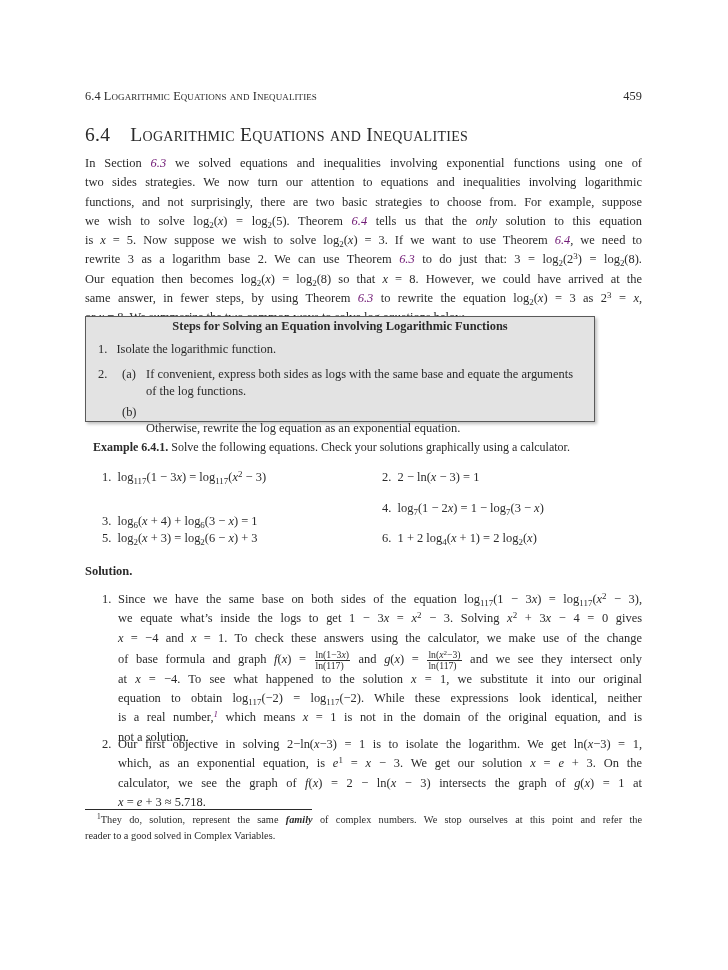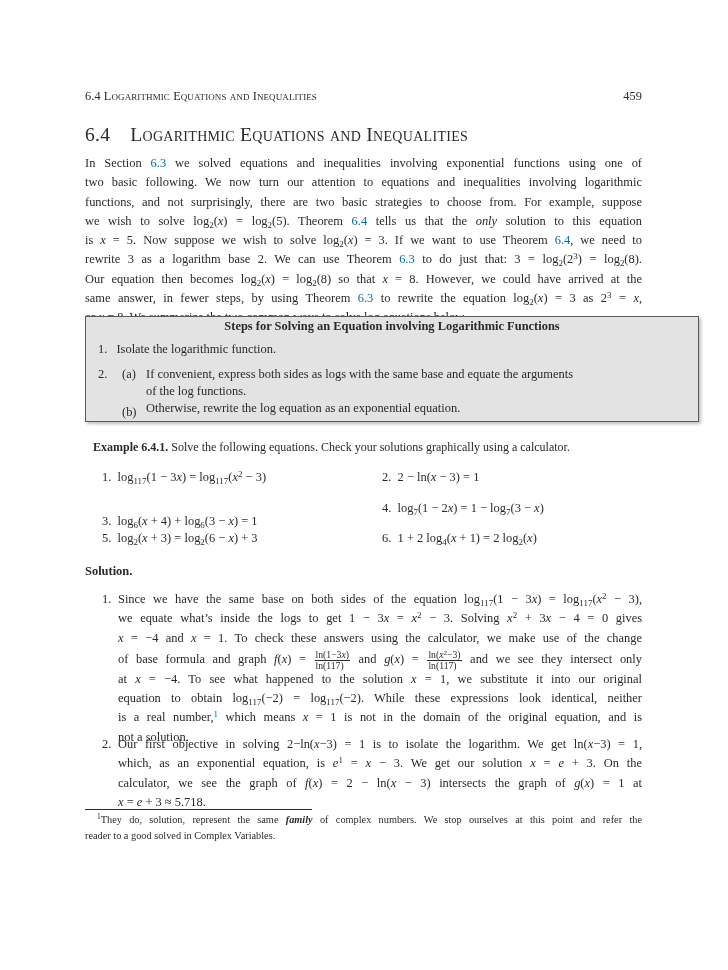--- a/index.html
+++ b/index.html
@@ -8,26 +8,26 @@
   .page { position: absolute; left: 85px; top: 0; width: 557px; }
   .running-head { position: absolute; top: 89px; left: 0; width: 557px; font-size: 12.3px; letter-spacing: 0.1px; }
   .running-head .rh-title { font-variant: small-caps; }
   .running-head .rh-page { position: absolute; right: 0; top: 0; }
   .section-title { position: absolute; top: 124px; left: 0; font-size: 19.5px; font-variant: small-caps; letter-spacing: 0.3px; white-space: nowrap; }
   .section-title .num { margin-right: 20px; }
   .text { font-size: 12.45px; line-height: 19.3px; text-align: justify; }
   .para { position: absolute; left: 0; width: 557px; }
   .line { display: block; text-align: justify; text-align-last: justify; white-space: nowrap; height: 19.3px; }
   .line.last { text-align-last: left; }
-  .link { color: #0369a1; }
+  .link { color: #701a75; font-style: italic; }
   .math { font-style: italic; }
   sub { font-size: 0.72em; vertical-align: -0.35em; line-height: 0; font-style: normal; }
   sup { font-size: 0.72em; vertical-align: 0.5em; line-height: 0; font-style: normal; }
   em { font-style: italic; }
-  .box { position: absolute; left: 0; top: 316px; width: 614px; height: 106px; background: #e3e3e3;
+  .box { position: absolute; left: 0; top: 316px; width: 510px; height: 106px; background: #e3e3e3;
          border: 1.5px solid #5a5a5a; box-shadow: 2px 2px 3px rgba(0,0,0,0.25); box-sizing: border-box; }
   .box-title { position: absolute; top: 2px; left: 0; width: 100%; text-align: center; font-weight: bold; font-size: 12.45px; }
   .box-item { position: absolute; font-size: 12.45px; white-space: nowrap; }
   .example { position: absolute; left: 8px; top: 440px; font-size: 12px; white-space: nowrap; }
   .example b { font-weight: bold; }
   .eq { position: absolute; font-size: 12.45px; white-space: nowrap; }
   .solution-label { position: absolute; top: 564px; left: 0; font-weight: bold; font-size: 12.45px; }
   .sol { position: absolute; left: 0; width: 557px; font-size: 12.45px; }
   .sol .num { position: absolute; left: 17px; top: 0; }
   .sol .body { position: absolute; left: 33px; width: 524px; }
@@ -48,42 +48,42 @@
     <span class="rh-title">6.4 Logarithmic Equations and Inequalities</span>
     <span class="rh-page">459</span>
   </div>
 
   <div class="section-title">
     <span class="num">6.4</span><span>Logarithmic Equations and Inequalities</span>
   </div>
 
   <div class="para text" style="top:154px;">
     <span class="line">In Section <span class="link">6.3</span> we solved equations and inequalities involving exponential functions using one of</span>
-    <span class="line">two basic following. We now turn our attention to equations and inequalities involving logarithmic</span>
+    <span class="line">two sides strategies. We now turn our attention to equations and inequalities involving logarithmic</span>
     <span class="line">functions, and not surprisingly, there are two basic strategies to choose from. For example, suppose</span>
     <span class="line">we wish to solve log<sub>2</sub>(<span class="math">x</span>) = log<sub>2</sub>(5). Theorem <span class="link">6.4</span> tells us that the <em>only</em> solution to this equation</span>
     <span class="line">is <span class="math">x</span> = 5. Now suppose we wish to solve log<sub>2</sub>(<span class="math">x</span>) = 3. If we want to use Theorem <span class="link">6.4</span>, we need to</span>
     <span class="line">rewrite 3 as a logarithm base 2. We can use Theorem <span class="link">6.3</span> to do just that: 3 = log<sub>2</sub>(2<sup>3</sup>) = log<sub>2</sub>(8).</span>
     <span class="line">Our equation then becomes log<sub>2</sub>(<span class="math">x</span>) = log<sub>2</sub>(8) so that <span class="math">x</span> = 8. However, we could have arrived at the</span>
     <span class="line">same answer, in fewer steps, by using Theorem <span class="link">6.3</span> to rewrite the equation log<sub>2</sub>(<span class="math">x</span>) = 3 as 2<sup>3</sup> = <span class="math">x</span>,</span>
     <span class="line last">or <span class="math">x</span> = 8. We summarize the two common ways to solve log equations below.</span>
   </div>
 
   <div class="box">
     <div class="box-title">Steps for Solving an Equation involving Logarithmic Functions</div>
     <div class="box-item" style="left:12px; top:25px;">
       <span>1.</span>
       <span style="margin-left:6px;">Isolate the logarithmic function.</span>
     </div>
     <div class="box-item" style="left:12px; top:50px;">2.</div>
     <div class="box-item" style="left:36px; top:50px;">(a)</div>
     <div class="box-item" style="left:60px; top:50px;">If convenient, express both sides as logs with the same base and equate the arguments</div>
     <div class="box-item" style="left:60px; top:67px;">of the log functions.</div>
     <div class="box-item" style="left:36px; top:88px;">(b)</div>
-    <div class="box-item" style="left:60px; top:84px;">Otherwise, rewrite the log equation as an exponential equation.</div>
+    <div class="box-item" style="left:60px; top:104px;">Otherwise, rewrite the log equation as an exponential equation.</div>
   </div>
 
   <div class="example">
     <b>Example 6.4.1.</b>
     <span>Solve the following equations. Check your solutions graphically using a calculator.</span>
   </div>
 
   <div class="eq" style="left:17px; top:470px;">
     <span>1.</span>&nbsp; log<sub>117</sub>(1 − 3<span class="math">x</span>) = log<sub>117</sub>(<span class="math">x</span><sup>2</sup> − 3)
   </div>

